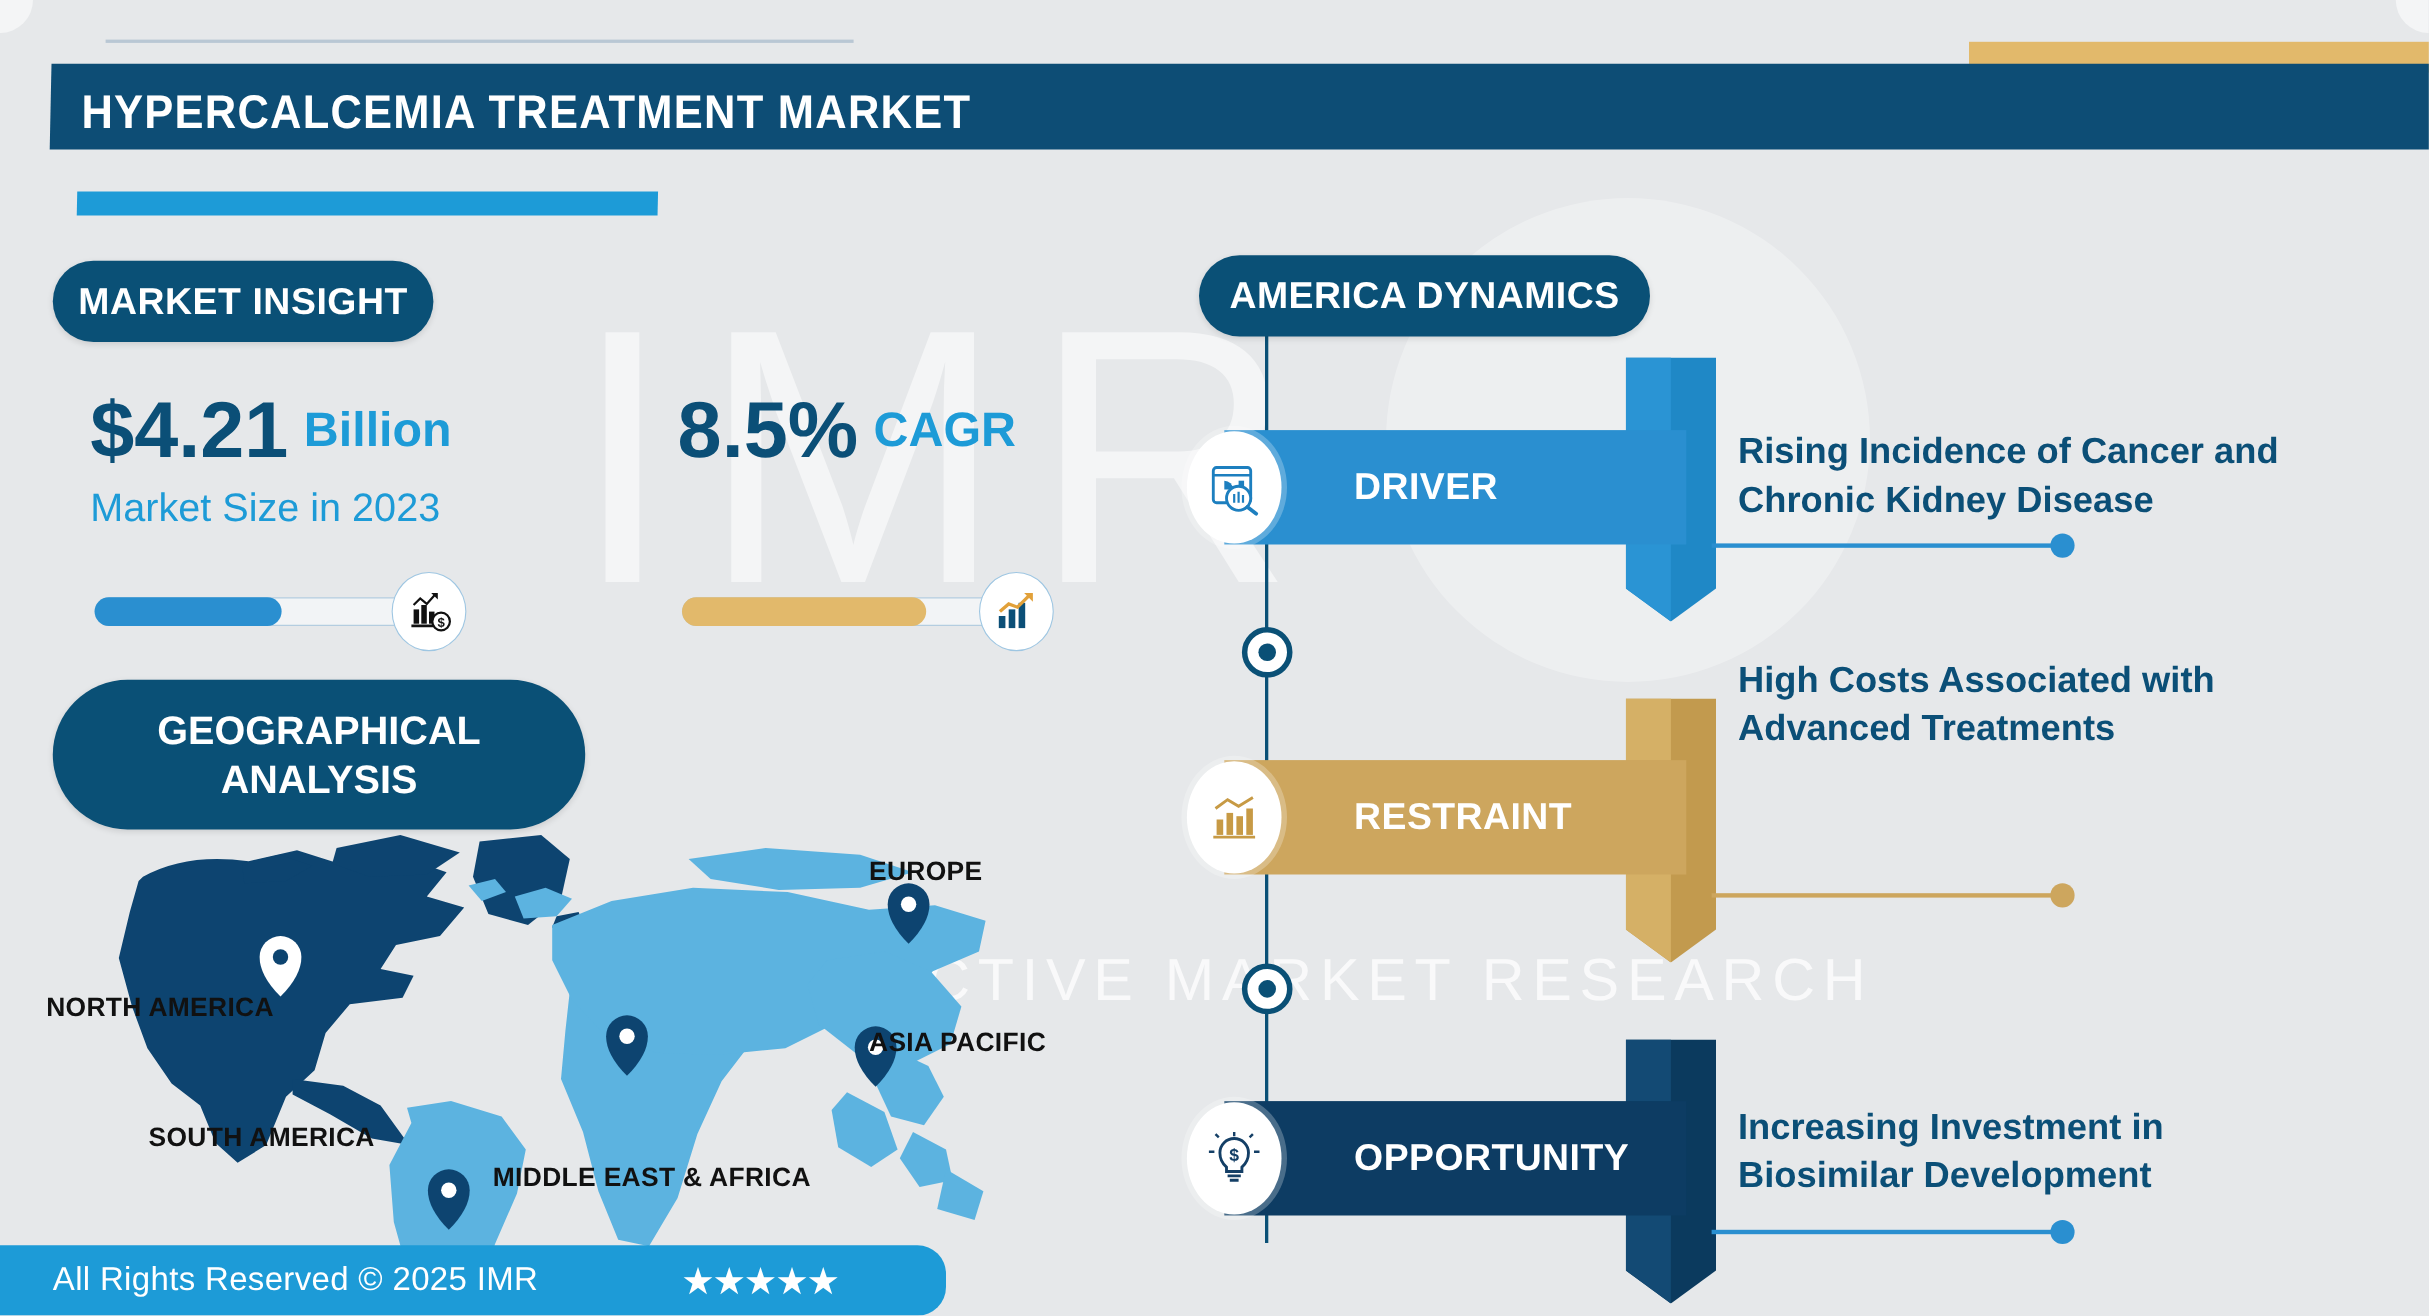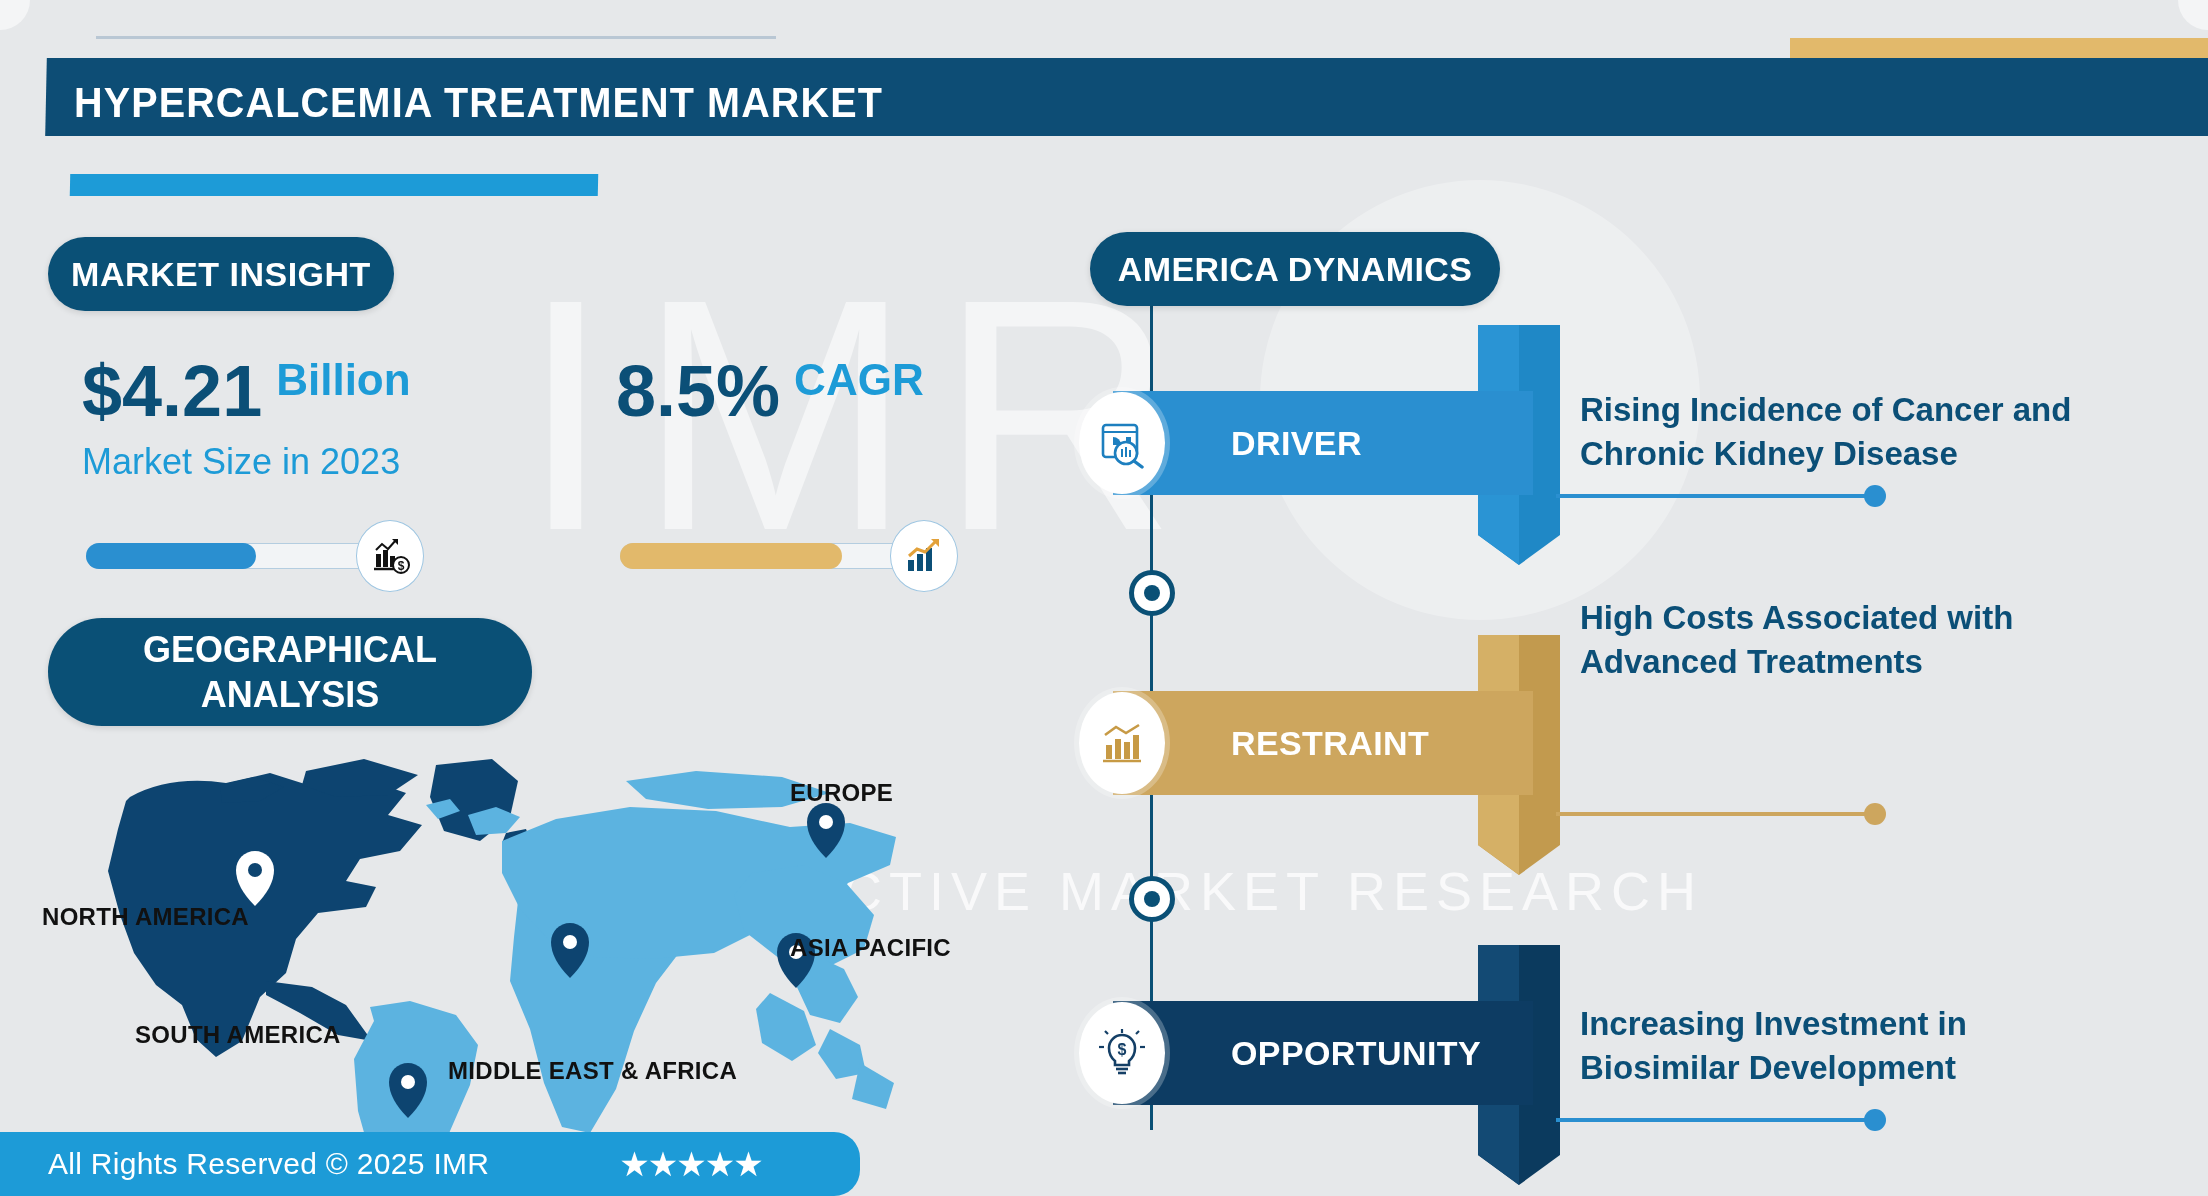--- a/index.html
+++ b/index.html
@@ -51,28 +51,28 @@
     background:#1d9bd7; z-index:4; transform:skewX(-1.2deg);
   }
 
   
   .pill {
     position:absolute; background:#0a5076; color:#ffffff;
     border-radius:100px; display:flex; align-items:center; justify-content:center;
     font-weight:700; z-index:6; box-shadow:0 2px 6px rgba(0,0,0,.12);
   }
   #pill-market-insight { left:48px; top:237px; width:346px; height:74px; font-size:34px; letter-spacing:.5px;}
-  #pill-geo { left:48px; top:618px; width:484px; height:108px; font-size:36px; line-height:1.25; text-align:center; flex-direction:column;}
+  #pill-geo { left:48px; top:618px; width:484px; height:136px; font-size:36px; line-height:1.25; text-align:center; flex-direction:column;}
   #pill-dynamics { left:1090px; top:232px; width:410px; height:74px; font-size:34px; letter-spacing:.4px;}
 
   
   .stat { position:absolute; z-index:5; }
   #stat1 { left:82px; top:355px; }
   #stat2 { left:616px; top:355px; }
-  .stat-row { display:flex; align-items:flex-start; gap:14px; }
+  .stat-row { display:flex; align-items:center; gap:14px; }
   .stat-big { font-size:72px; font-weight:700; color:#0b4f77; line-height:1; }
   .stat-unit { font-size:44px; font-weight:600; color:#1d9bd7; }
   .stat-sub { margin-top:14px; font-size:36px; color:#1d9bd7; font-weight:500; }
 
   .bar-wrap { position:absolute; z-index:5; display:flex; align-items:center; }
   #bar1 { left:86px; top:520px; }
   #bar2 { left:620px; top:520px; }
   .bar-track {
     width:298px; height:26px; border-radius:20px;
     background:#f2f4f6; border:1px solid #b4cde0; position:relative;

